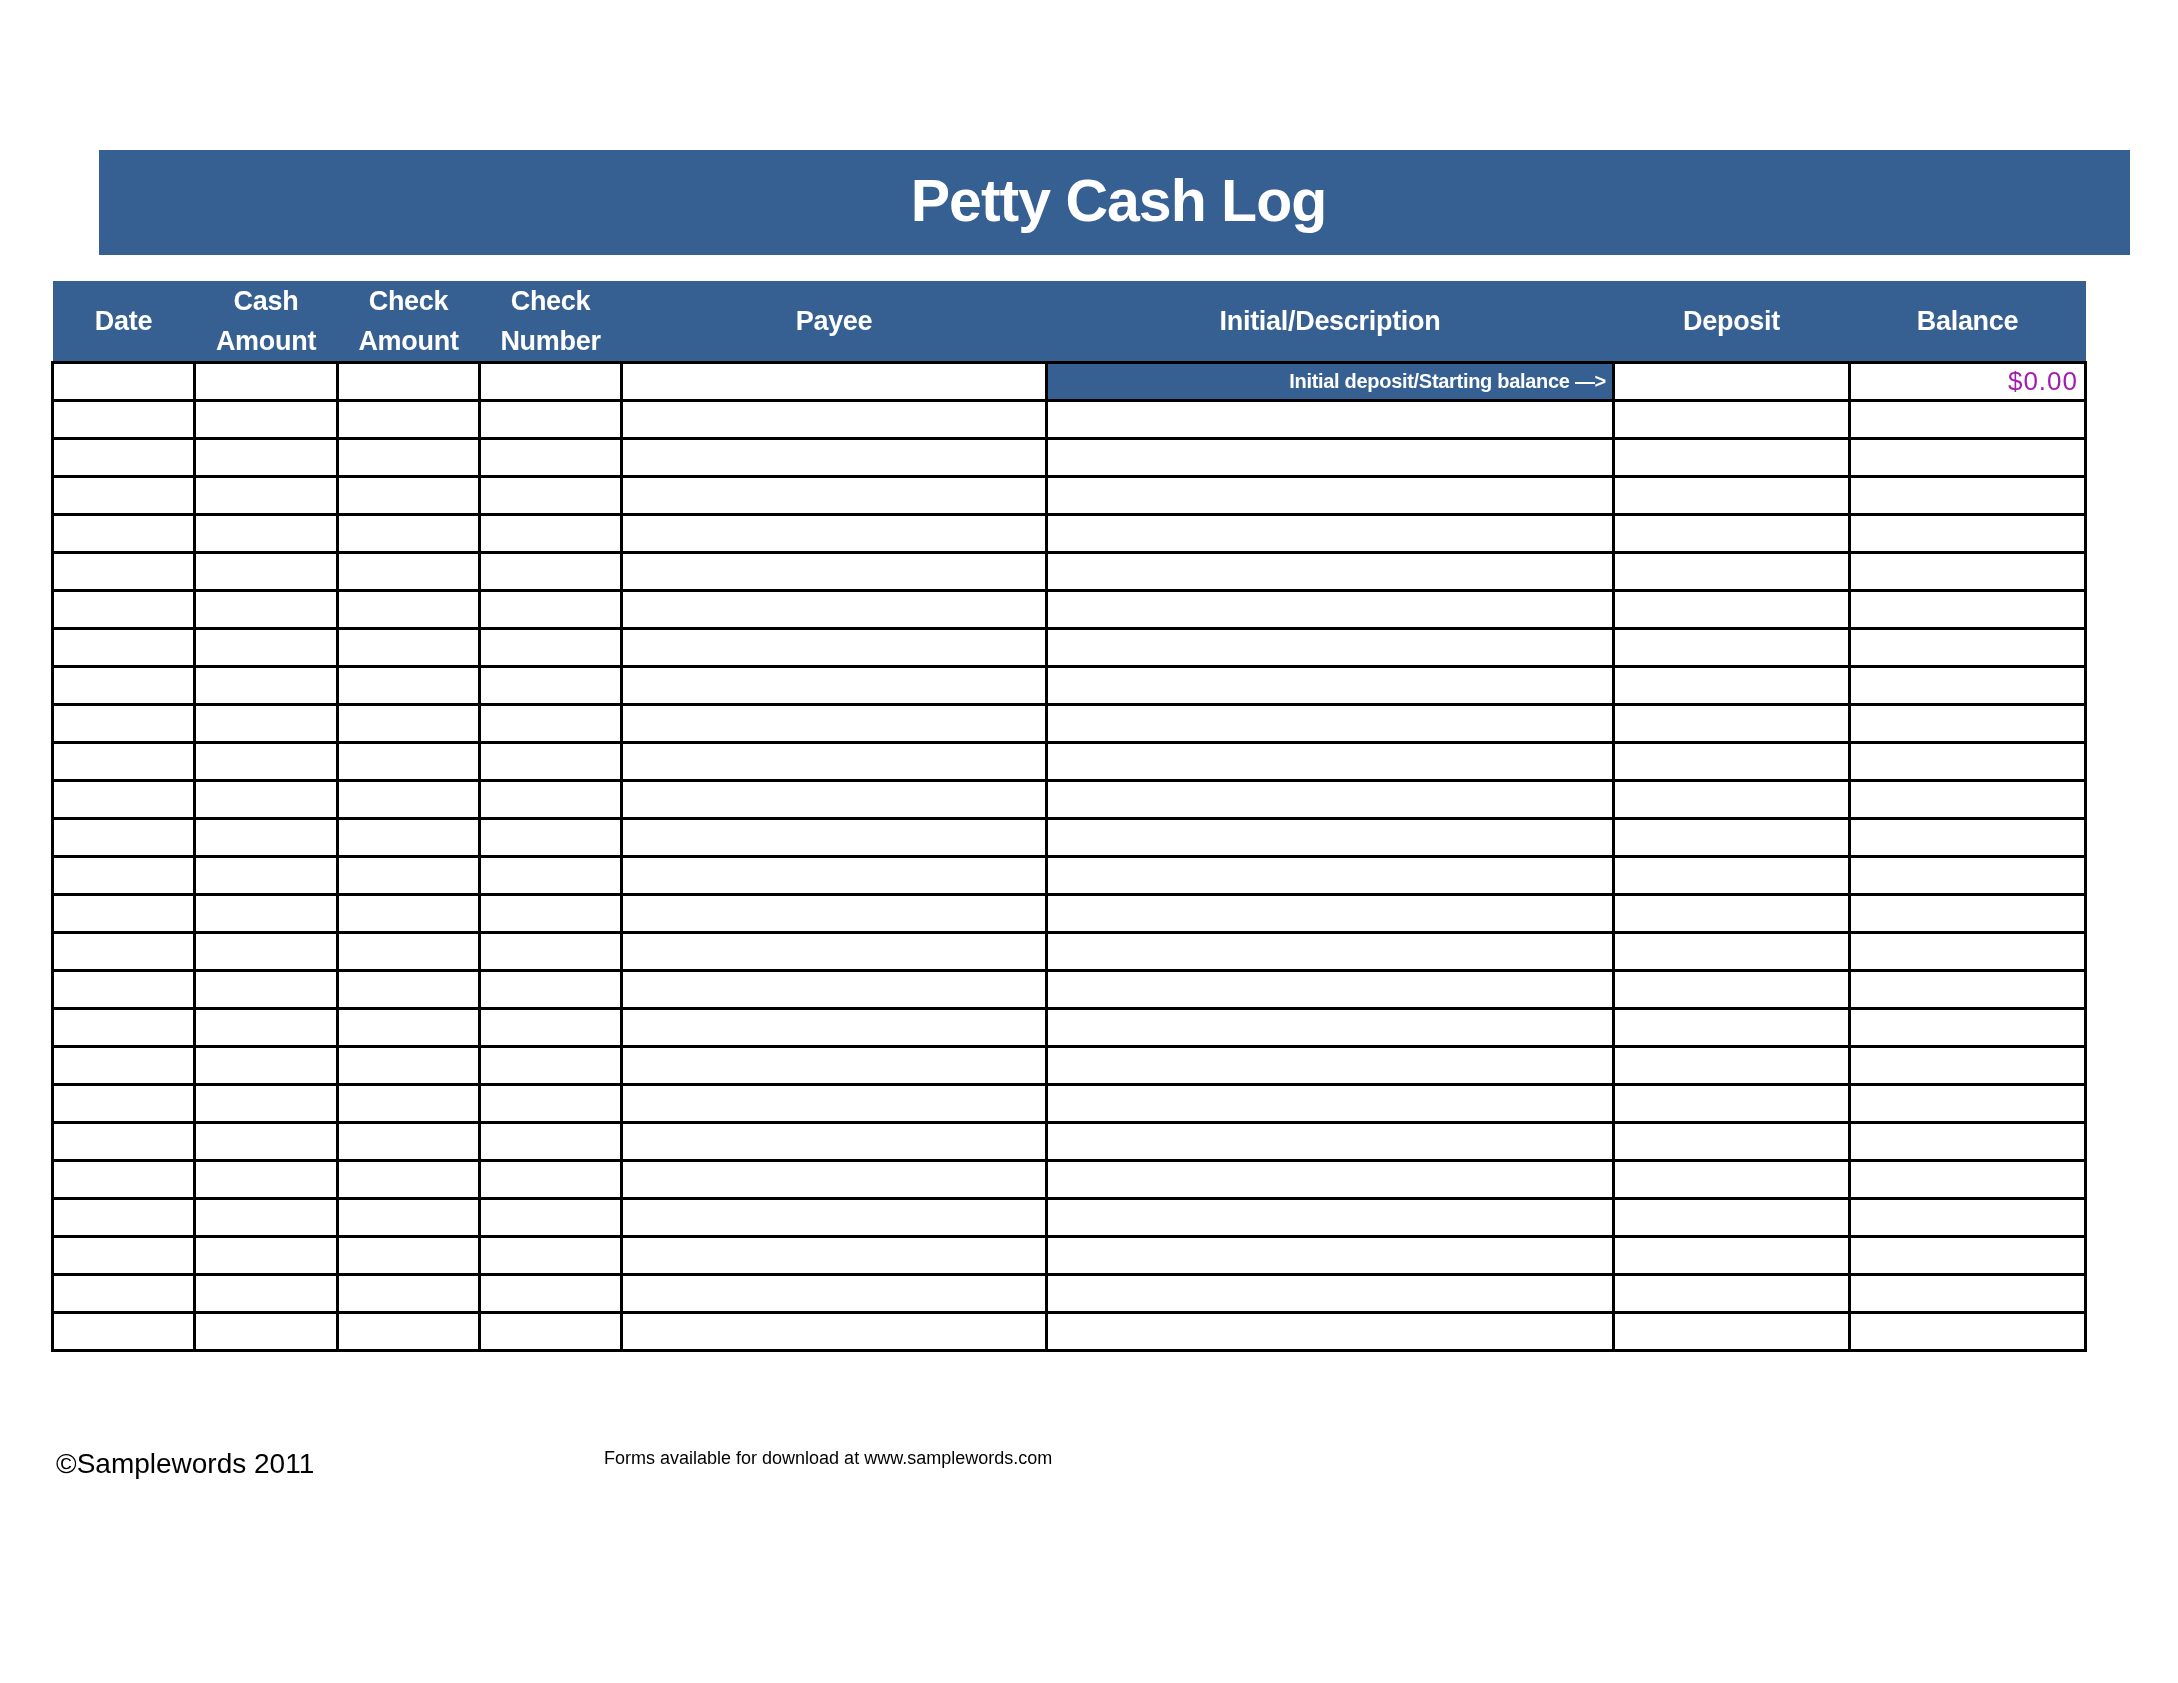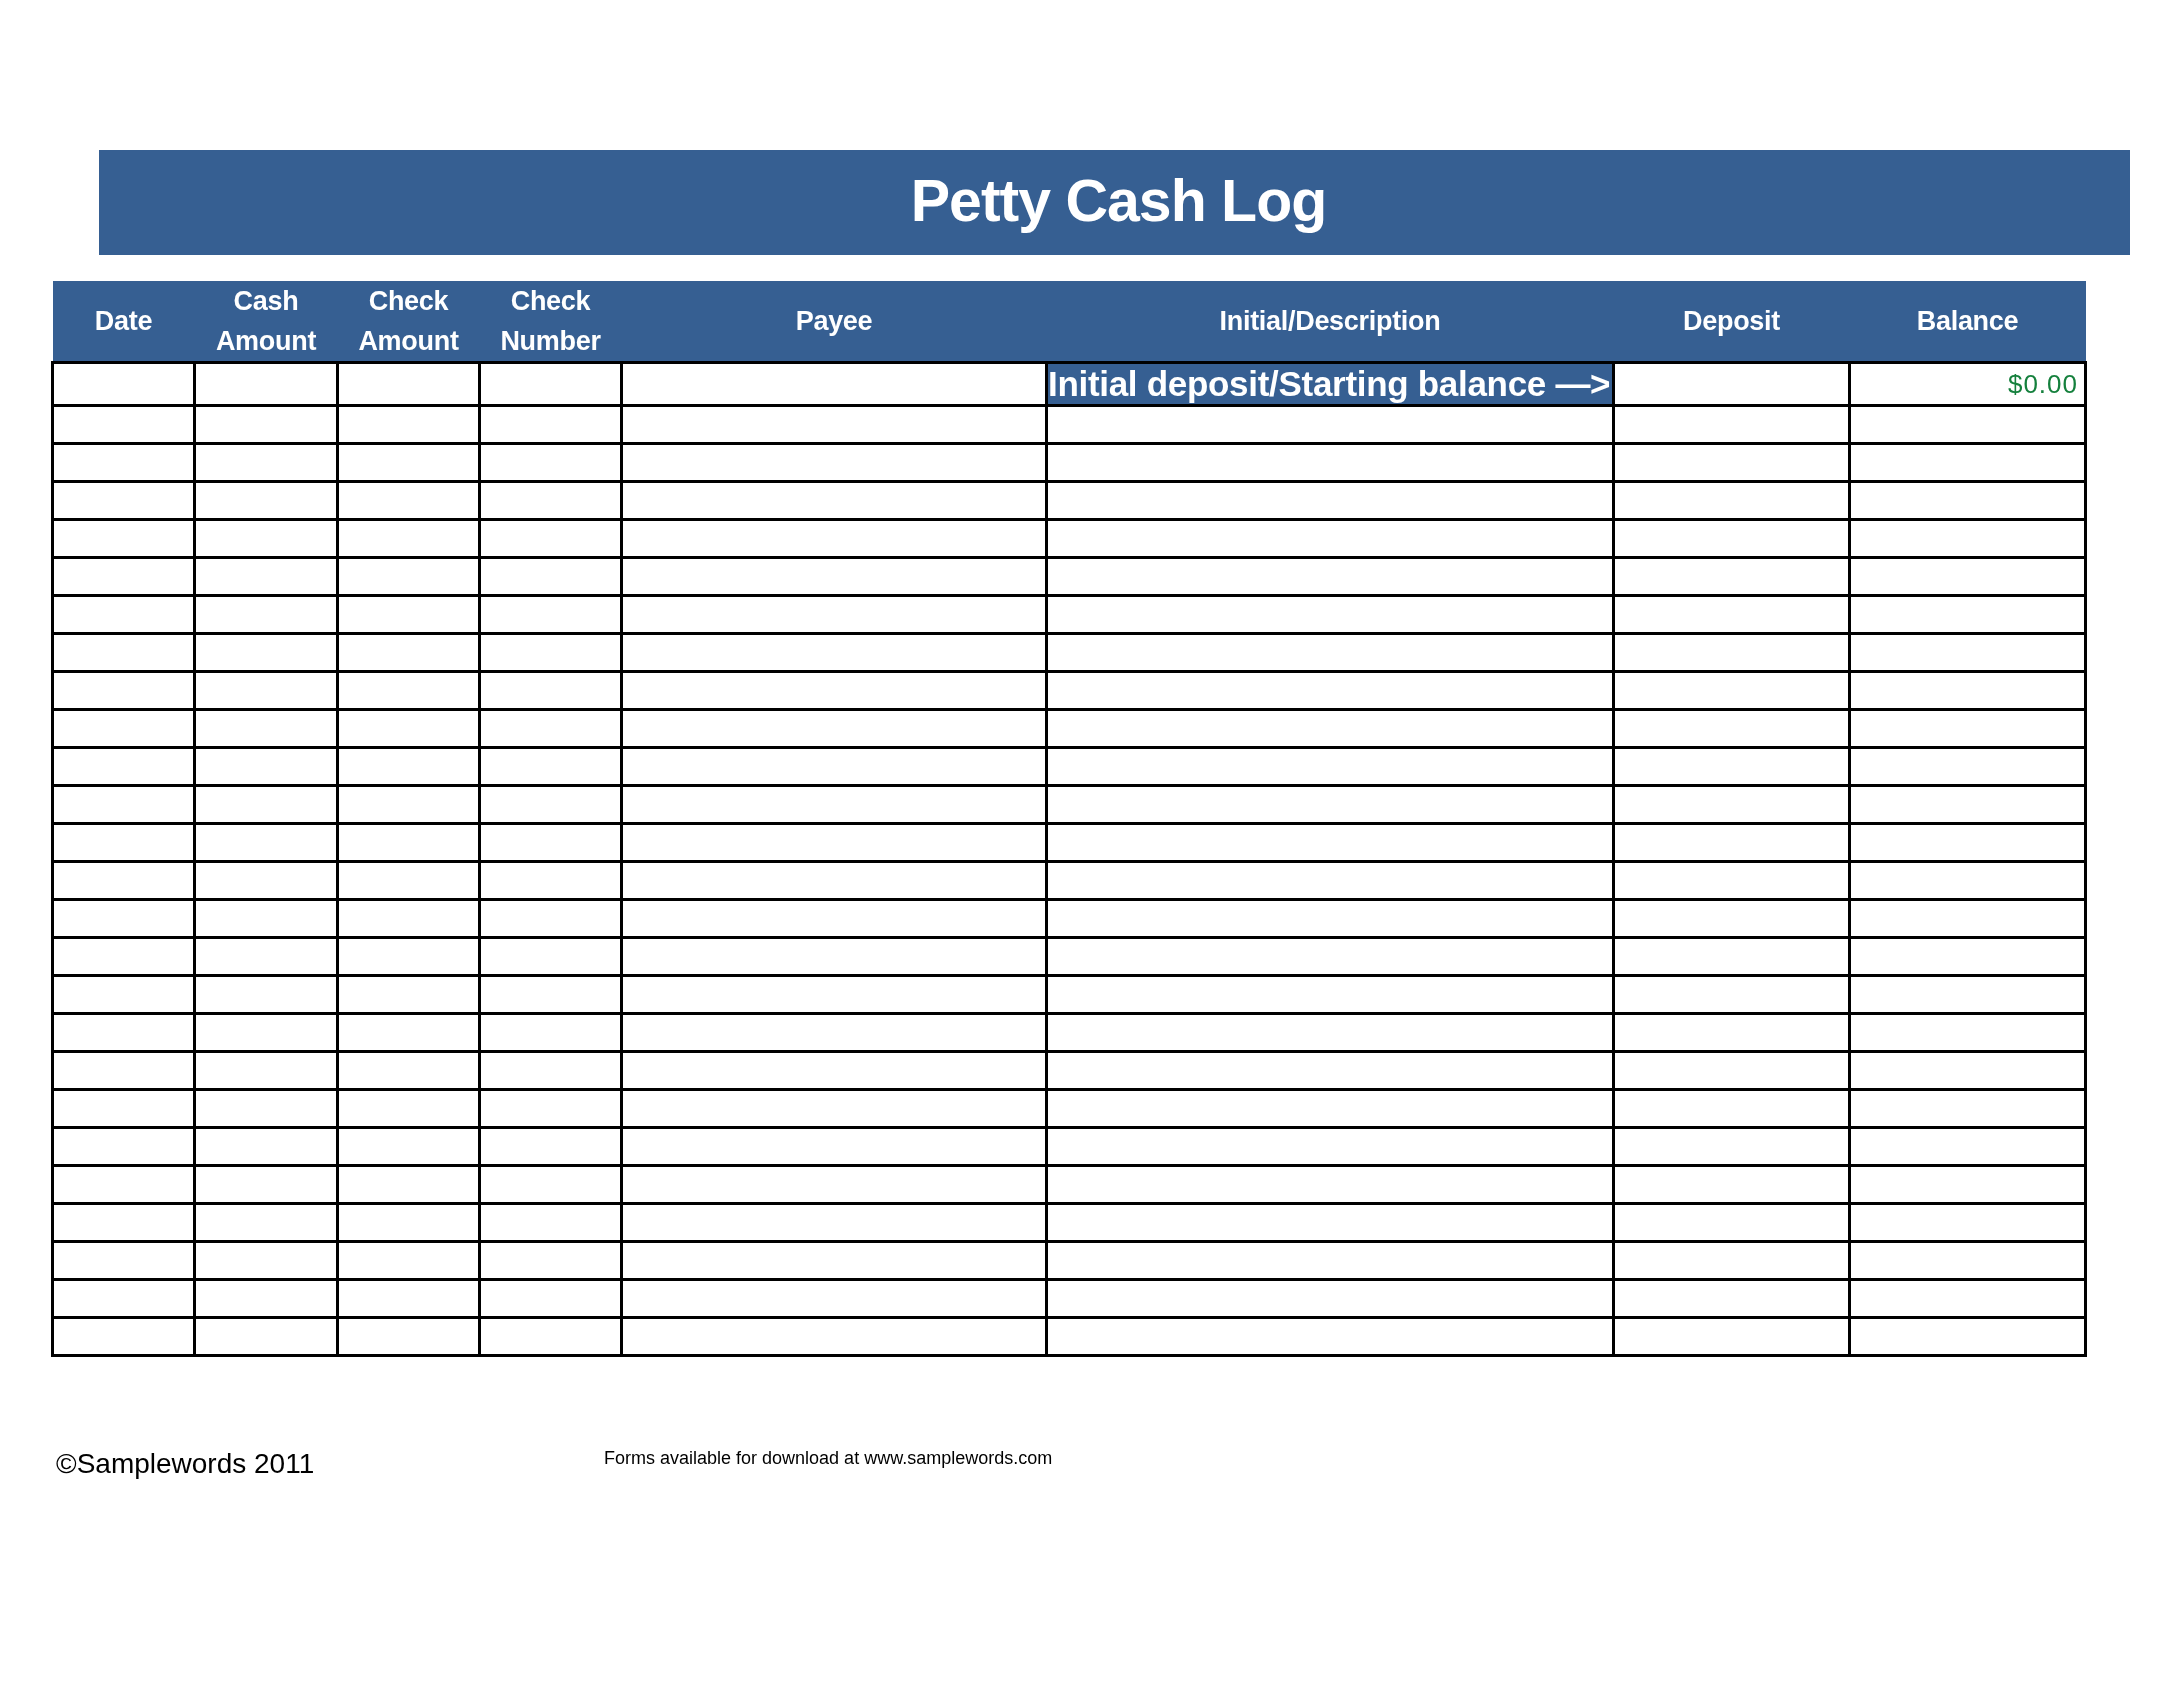--- a/index.html
+++ b/index.html
@@ -77,28 +77,28 @@
       padding: 0;
       font-size: 26px;
       box-sizing: border-box;
     }
     table.log tbody td.start-label {
       background: #365F92;
       color: #ffffff;
       font-weight: bold;
       text-align: right;
       padding-right: 6px;
-      font-size: 35px;
+      font-size: 20px;
       white-space: nowrap;
       letter-spacing: -0.3px;
     }
     table.log tbody td.start-balance {
       text-align: right;
       padding-right: 6px;
-      color: #15803d;
+      color: #a21caf;
       letter-spacing: 1px;
     }
     .footer-copyright {
       position: absolute;
       left: 56px;
       top: 1448px;
       font-size: 28px;
       color: #000000;
     }
     .footer-note {

